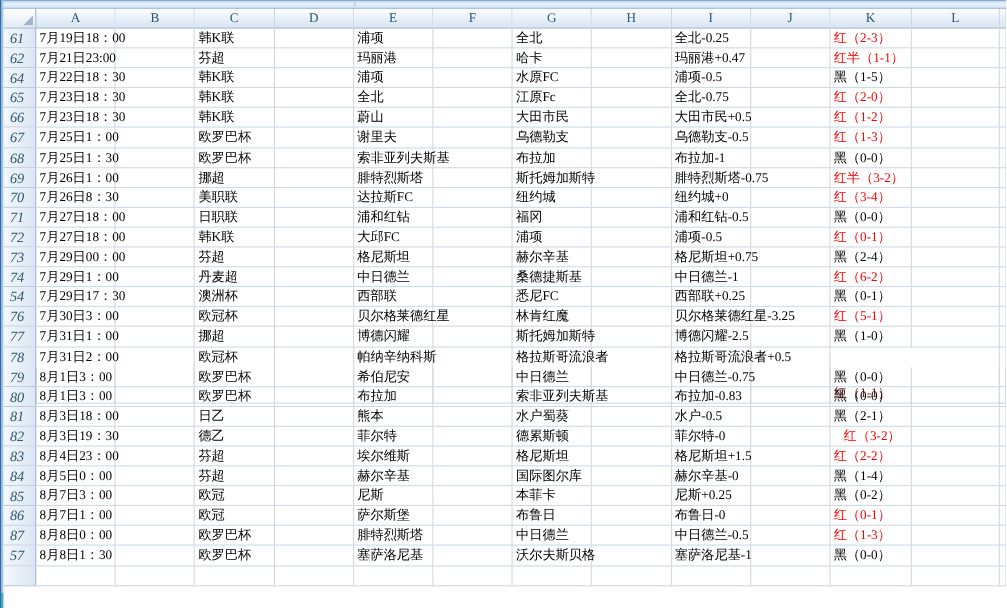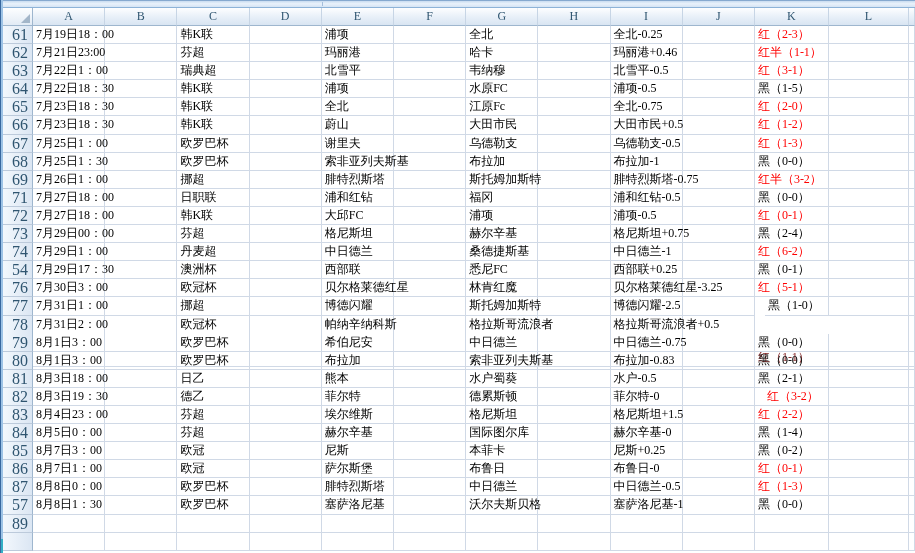--- a/index.html
+++ b/index.html
@@ -31,21 +31,21 @@
   .col-hdr{background:linear-gradient(#fdfeff,#e7eff8 55%,#d9e5f2);
     border-right:1px solid #c7d5e5;border-bottom:1px solid var(--hdr-border);
     color:var(--hdr-text);font-size:12px;line-height:17px;text-align:center;overflow:hidden;}
   .corner{position:relative;background:linear-gradient(#fdfeff,#e2ebf5);
     border-right:1px solid var(--hdr-border);border-bottom:1px solid var(--hdr-border);}
   .tri{position:absolute;right:2px;bottom:2px;width:0;height:0;
     border-left:9px solid transparent;border-bottom:9px solid #a3b6c9;}
 
   .row-hdr{background:linear-gradient(to right,#f3f8fd,#dbe6f3);
     border-right:1px solid var(--hdr-border);border-bottom:1px solid #bccadb;
-    color:var(--hdr-text);font-size:16px;line-height:17px;text-align:right;padding-right:4px;overflow:hidden;}
+    color:var(--hdr-text);font-size:13px;line-height:17px;text-align:center;padding-right:4px;overflow:hidden;font-style:italic;}
 
   .cell{border-right:1px solid var(--grid);border-bottom:1px solid var(--grid);
     font-size:12px;line-height:17px;color:#000;white-space:nowrap;overflow:visible;
     padding-left:3px;padding-top:0;}
   .cell.sliver{padding-left:0;}
 </style>
 </head>
 <body>
 
 <div class="xl">
@@ -92,39 +92,23 @@
         <div class="row">
           <div class="row-hdr">62</div>
           <div class="cell">7月21日23:00</div>
           <div class="cell"></div>
           <div class="cell">芬超</div>
           <div class="cell"></div>
           <div class="cell">玛丽港</div>
           <div class="cell"></div>
           <div class="cell">哈卡</div>
           <div class="cell"></div>
-          <div class="cell">玛丽港+0.46</div>
+          <div class="cell">玛丽港+0.47</div>
           <div class="cell"></div>
           <div class="cell" style="color: rgb(255, 0, 0);">红半（1-1）</div>
-          <div class="cell"></div>
-          <div class="cell sliver"></div>
-        </div>
-        <div class="row">
-          <div class="row-hdr">63</div>
-          <div class="cell">7月22日1：00</div>
-          <div class="cell"></div>
-          <div class="cell">瑞典超</div>
-          <div class="cell"></div>
-          <div class="cell">北雪平</div>
-          <div class="cell"></div>
-          <div class="cell">韦纳穆</div>
-          <div class="cell"></div>
-          <div class="cell">北雪平-0.5</div>
-          <div class="cell"></div>
-          <div class="cell" style="color: rgb(255, 0, 0);">红（3-1）</div>
           <div class="cell"></div>
           <div class="cell sliver"></div>
         </div>
         <div class="row">
           <div class="row-hdr">64</div>
           <div class="cell">7月22日18：30</div>
           <div class="cell"></div>
           <div class="cell">韩K联</div>
           <div class="cell"></div>
           <div class="cell">浦项</div>
@@ -211,20 +195,36 @@
           <div class="cell"></div>
           <div class="cell">斯托姆加斯特</div>
           <div class="cell"></div>
           <div class="cell">腓特烈斯塔-0.75</div>
           <div class="cell"></div>
           <div class="cell" style="color: rgb(255, 0, 0);">红半（3-2）</div>
           <div class="cell"></div>
           <div class="cell sliver"></div>
         </div>
         <div class="row">
+          <div class="row-hdr">70</div>
+          <div class="cell">7月26日8：30</div>
+          <div class="cell"></div>
+          <div class="cell">美职联</div>
+          <div class="cell"></div>
+          <div class="cell">达拉斯FC</div>
+          <div class="cell"></div>
+          <div class="cell">纽约城</div>
+          <div class="cell"></div>
+          <div class="cell">纽约城+0</div>
+          <div class="cell"></div>
+          <div class="cell" style="color: rgb(255, 0, 0);">红（3-4）</div>
+          <div class="cell"></div>
+          <div class="cell sliver"></div>
+        </div>
+        <div class="row">
           <div class="row-hdr">71</div>
           <div class="cell">7月27日18：00</div>
           <div class="cell"></div>
           <div class="cell">日职联</div>
           <div class="cell"></div>
           <div class="cell">浦和红钻</div>
           <div class="cell"></div>
           <div class="cell">福冈</div>
           <div class="cell"></div>
           <div class="cell">浦和红钻-0.5</div>
@@ -318,21 +318,21 @@
           <div class="cell">7月31日1：00</div>
           <div class="cell"></div>
           <div class="cell">挪超</div>
           <div class="cell"></div>
           <div class="cell">博德闪耀</div>
           <div class="cell"></div>
           <div class="cell">斯托姆加斯特</div>
           <div class="cell"></div>
           <div class="cell">博德闪耀-2.5</div>
           <div class="cell"></div>
-          <div class="cell" style="color: rgb(0, 0, 0); margin-left: 10px;">黑（1-0）</div>
+          <div class="cell" style="color: rgb(0, 0, 0);">黑（1-0）</div>
           <div class="cell"></div>
           <div class="cell sliver"></div>
         </div>
         <div class="row">
           <div class="row-hdr">78</div>
           <div class="cell">7月31日2：00</div>
           <div class="cell"></div>
           <div class="cell">欧冠杯</div>
           <div class="cell"></div>
           <div class="cell">帕纳辛纳科斯</div>
@@ -495,36 +495,20 @@
           <div class="cell"></div>
           <div class="cell">欧罗巴杯</div>
           <div class="cell"></div>
           <div class="cell">塞萨洛尼基</div>
           <div class="cell"></div>
           <div class="cell">沃尔夫斯贝格</div>
           <div class="cell"></div>
           <div class="cell">塞萨洛尼基-1</div>
           <div class="cell"></div>
           <div class="cell" style="color: rgb(0, 0, 0);">黑（0-0）</div>
-          <div class="cell"></div>
-          <div class="cell sliver"></div>
-        </div>
-        <div class="row">
-          <div class="row-hdr">89</div>
-          <div class="cell"></div>
-          <div class="cell"></div>
-          <div class="cell"></div>
-          <div class="cell"></div>
-          <div class="cell"></div>
-          <div class="cell"></div>
-          <div class="cell"></div>
-          <div class="cell"></div>
-          <div class="cell"></div>
-          <div class="cell"></div>
-          <div class="cell"></div>
           <div class="cell"></div>
           <div class="cell sliver"></div>
         </div>
         <div class="row">
           <div class="row-hdr"></div>
           <div class="cell"></div>
           <div class="cell"></div>
           <div class="cell"></div>
           <div class="cell"></div>
           <div class="cell"></div>

